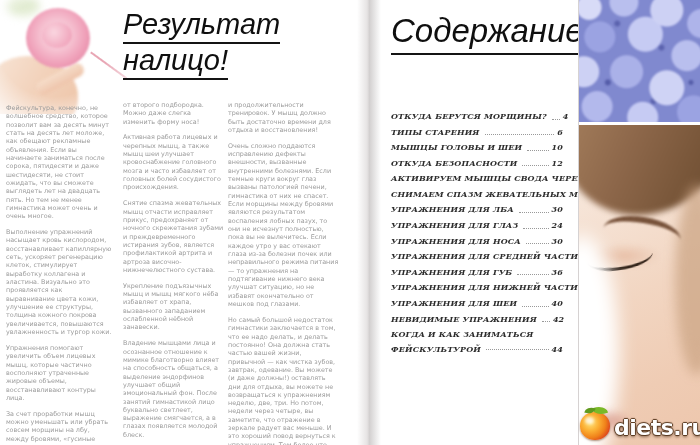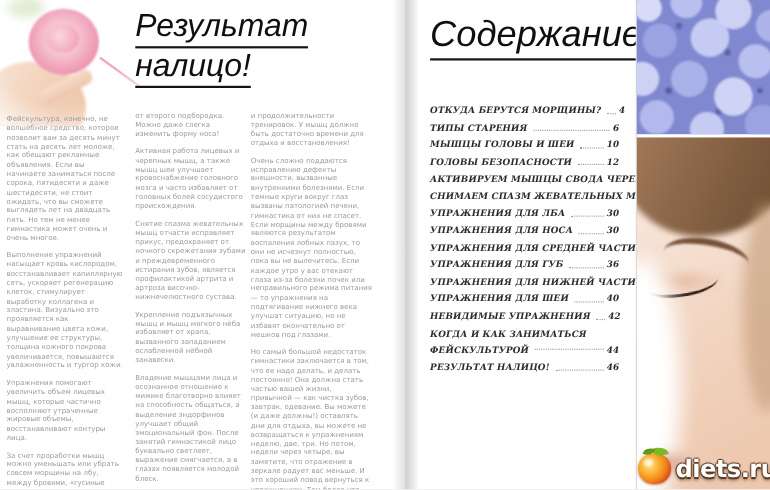--- a/index.html
+++ b/index.html
@@ -34,21 +34,21 @@
      font-family:"DejaVu Sans", sans-serif;}
   .text-col p{margin:0 0 7.5px 0;}
   #col1{left:6px;width:107px;top:104px;}
   #col2{left:123px;width:101px;}
   #col3{left:228px;width:112px;}
   
   .gutter{position:absolute;left:357px;top:0;width:24px;height:445px;
      background:linear-gradient(90deg, rgba(255,255,255,0) 0%, rgba(140,130,130,0.22) 42%,
        rgba(95,85,85,0.28) 52%, rgba(255,255,255,0) 100%);}
   
-  .toc{position:absolute;left:391px;top:96px;width:172px;}
+  .toc{position:absolute;left:391px;top:112px;width:172px;}
   .toc-row{display:flex;align-items:flex-end;margin-bottom:6.4px;
      font-family:"DejaVu Serif", serif;font-style:italic;font-weight:bold;
      font-size:8px;color:#2c2c2c;letter-spacing:.15px;line-height:1.15;}
   .toc-label{white-space:nowrap;}
   .toc-dots{flex:1;border-bottom:1.4px dotted #999;margin:0 3px 1.5px 5px;min-width:8px;}
   .toc-page{white-space:nowrap;}
   .toc-row.stacked{display:block;}
   .toc-row.stacked .sub{display:flex;align-items:center;margin-top:6px;}
   
   .photo-strip{position:absolute;left:578px;top:0;width:122px;height:445px;
@@ -161,38 +161,43 @@
         <span class="toc-label">ТИПЫ СТАРЕНИЯ</span>
         <span class="toc-dots"></span>
         <span class="toc-page">6</span>
       </div>
       <div class="toc-row">
         <span class="toc-label">МЫШЦЫ ГОЛОВЫ И ШЕИ</span>
         <span class="toc-dots"></span>
         <span class="toc-page">10</span>
       </div>
       <div class="toc-row">
-        <span class="toc-label">ГОЛОВЫ БЕЗОПАСНОСТИ</span>
+        <span class="toc-label">ОТКУДА БЕЗОПАСНОСТИ</span>
         <span class="toc-dots"></span>
         <span class="toc-page">12</span>
       </div>
       <div class="toc-row">
         <span class="toc-label">АКТИВИРУЕМ МЫШЦЫ СВОДА ЧЕРЕПА</span>
         <span class="toc-dots"></span>
         <span class="toc-page">16</span>
       </div>
       <div class="toc-row">
         <span class="toc-label">СНИМАЕМ СПАЗМ ЖЕВАТЕЛЬНЫХ МЫШЦ</span>
         <span class="toc-dots"></span>
         <span class="toc-page">19</span>
       </div>
       <div class="toc-row">
         <span class="toc-label">УПРАЖНЕНИЯ ДЛЯ ЛБА</span>
         <span class="toc-dots"></span>
         <span class="toc-page">30</span>
+      </div>
+      <div class="toc-row">
+        <span class="toc-label">УПРАЖНЕНИЯ ДЛЯ ГЛАЗ</span>
+        <span class="toc-dots"></span>
+        <span class="toc-page">24</span>
       </div>
       <div class="toc-row">
         <span class="toc-label">УПРАЖНЕНИЯ ДЛЯ НОСА</span>
         <span class="toc-dots"></span>
         <span class="toc-page">30</span>
       </div>
       <div class="toc-row">
         <span class="toc-label">УПРАЖНЕНИЯ ДЛЯ СРЕДНЕЙ ЧАСТИ ЛИЦА</span>
         <span class="toc-dots"></span>
         <span class="toc-page">32</span>
@@ -215,25 +220,20 @@
       <div class="toc-row">
         <span class="toc-label">НЕВИДИМЫЕ УПРАЖНЕНИЯ</span>
         <span class="toc-dots"></span>
         <span class="toc-page">42</span>
       </div>
       <div class="toc-row stacked"><span class="toc-label">КОГДА И КАК ЗАНИМАТЬСЯ</span><div class="sub">
           <span class="toc-label">ФЕЙСКУЛЬТУРОЙ</span>
           <span class="toc-dots"></span>
           <span class="toc-page">44</span>
         </div></div>
-      <div class="toc-row">
-        <span class="toc-label">РЕЗУЛЬТАТ НАЛИЦО!</span>
-        <span class="toc-dots"></span>
-        <span class="toc-page">46</span>
-      </div>
     </div>
 
   <div class="photo-strip">
     <div class="hydrangea">
       <div class="petals"></div>
     </div>
     <div class="face">
       <div class="hair"></div>
       <div class="hair-side"></div>
       <div class="brow"></div>

